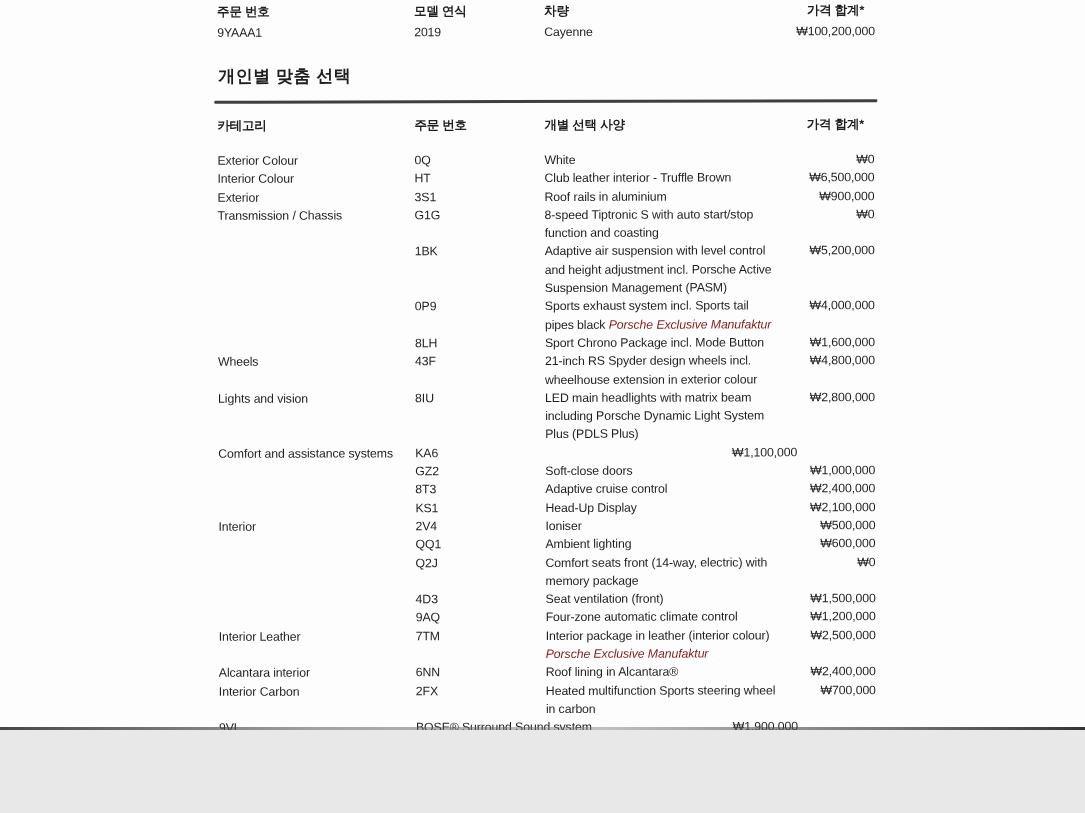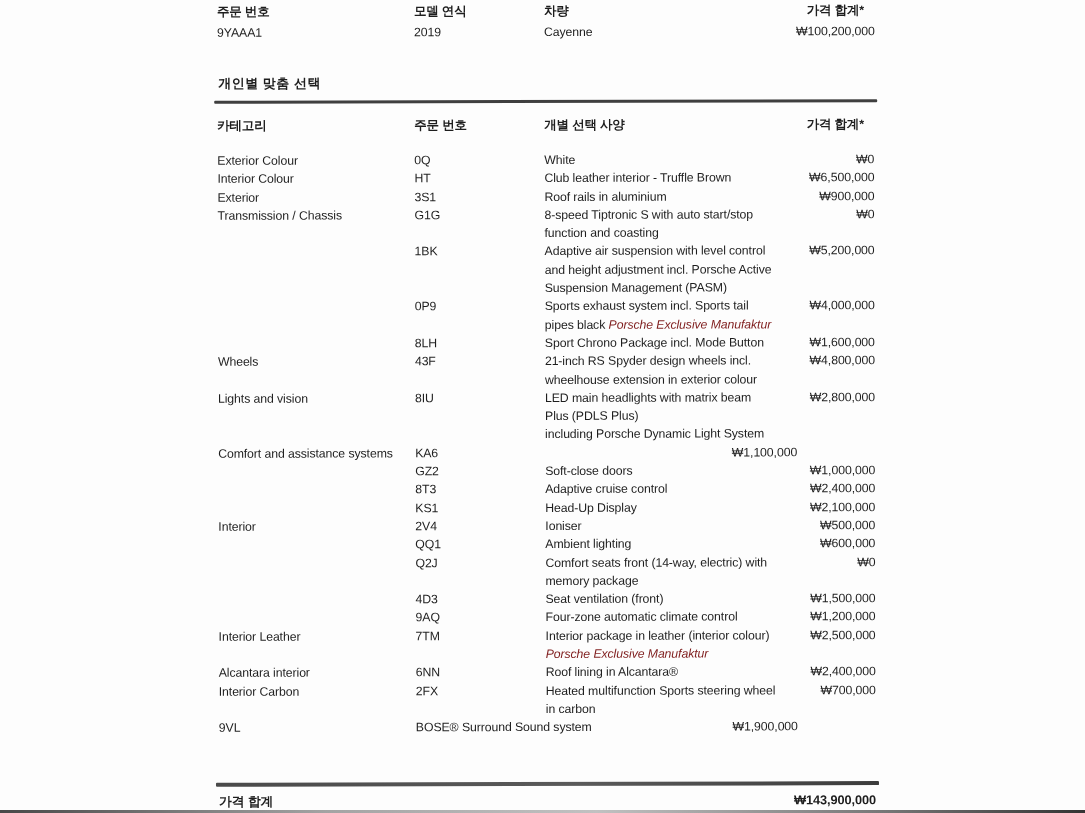--- a/index.html
+++ b/index.html
@@ -1,38 +1,38 @@
 <!DOCTYPE html>
 <html><head>
 <meta charset="utf-8">
 <style>
   * { margin:0; padding:0; box-sizing:border-box; }
   html,body { background:#e8e8e8; }
   .sheet {
     position:relative;
-    width:1085px; height:813px;
+    width:1085px; height:730px;
     background:#fdfdfd;
     overflow:hidden;
     font-family:"Liberation Sans","DejaVu Sans",sans-serif;
     color:#1e1e1e;
     filter:blur(0.3px);
   }
   .tilt { position:absolute; left:0; top:0; width:100%; height:100%; transform:rotate(-0.15deg); transform-origin:50% 50%; }
 
   
   .grid4 { display:grid; grid-template-columns:197px 130px 252px 1fr; align-items:start; }
 
   
   .top-header { position:absolute; left:218px; top:3px; width:657px; }
   .top-header .lbl { font-weight:700; font-size:12.5px; letter-spacing:-0.2px; }
   .top-header .val { font-size:12.3px; margin-top:5px; letter-spacing:-0.1px; }
   .cell-r { text-align:center; }
 
   
-  .section-title { position:absolute; left:219px; top:74px; font-weight:700; font-size:13px; letter-spacing:0.5px; }
+  .section-title { position:absolute; left:219px; top:64px; font-weight:700; font-size:17px; letter-spacing:0.5px; }
 
   .rule-1 { position:absolute; left:215px; top:100px; width:663px; height:3px; background:#3f3f3f; border-radius:1px; }
   .rule-2 { position:absolute; left:215px; top:782px; width:663px; height:3.5px; background:linear-gradient(90deg,#4a4a4a,#5a5a5a 55%,#3c3c3c); border-radius:1px; }
 
   
   .col-headers { position:absolute; left:218px; top:117px; width:657px; font-weight:700; font-size:12.5px; letter-spacing:-0.2px; }
 
   
   .rows { position:absolute; left:218px; top:151px; width:657px; font-size:12.3px; line-height:18.3px; letter-spacing:-0.1px; }
   .row { }
@@ -151,22 +151,22 @@
             <div class="line">21-inch RS Spyder design wheels incl.</div>
             <div class="line">wheelhouse extension in exterior colour</div>
           </div>
           <div class="cell-price">₩4,800,000</div>
         </div>
         <div class="row grid4">
           <div>Lights and vision</div>
           <div>8IU</div>
           <div>
             <div class="line">LED main headlights with matrix beam</div>
+            <div class="line">including Porsche Dynamic Light System</div>
             <div class="line">Plus (PDLS Plus)</div>
-            <div class="line">including Porsche Dynamic Light System</div>
           </div>
           <div class="cell-price">₩2,800,000</div>
         </div>
         <div class="row grid4">
           <div>Comfort and assistance systems</div>
           <div>KA6</div>
           <div class="cell-price">₩1,100,000</div>
         </div>
         <div class="row grid4">
           <div></div>

